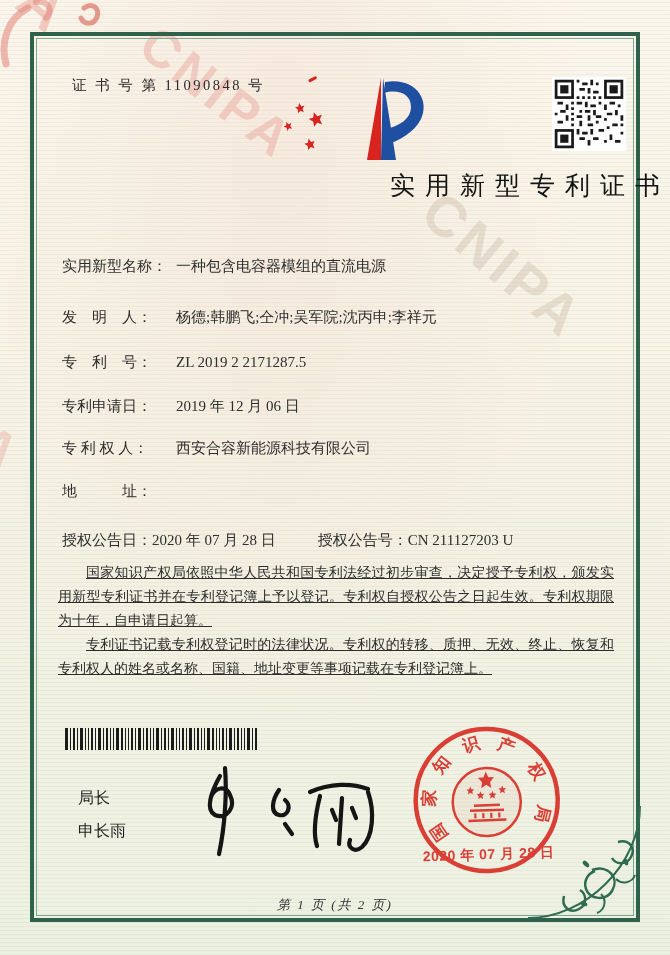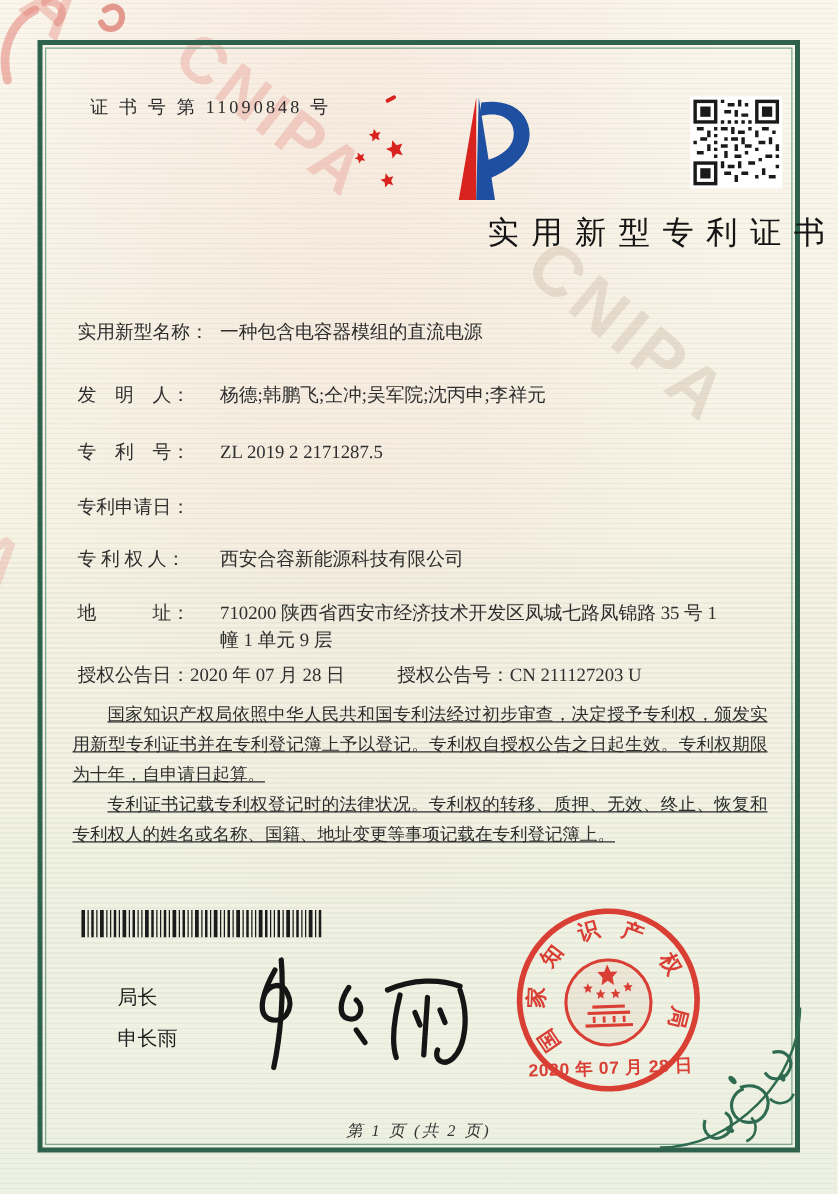--- a/index.html
+++ b/index.html
@@ -42,21 +42,21 @@
   .field .val{max-width:408px;}
   .f0{top:256px}.f1{top:307px}.f2{top:352px}.f3{top:396px}.f4{top:438px}.f5{top:481px}
   .grant{position:absolute;left:62px;top:531px;display:flex;gap:42px;font-size:15px;}
   .grant span{white-space:nowrap;}
   .paras{
     position:absolute;left:58px;top:561px;width:556px;
     font-size:14px;line-height:1.72;text-align:justify;color:#2d2d2d;text-decoration:underline;
   }
   .paras p{margin:0;text-indent:2em;}
   .barcode{position:absolute;left:65px;top:728px;width:195px;height:22px;}
-  .officer{position:absolute;left:78px;top:788px;font-family:"Liberation Sans","DejaVu Sans",sans-serif;font-size:16px;color:#1f1f1f;margin-left:16px;}
+  .officer{position:absolute;left:78px;top:788px;font-family:"Liberation Sans","DejaVu Sans",sans-serif;font-size:16px;color:#1f1f1f;}
   .officer div{margin-bottom:12px;}
   .signature{position:absolute;left:182px;top:762px;width:200px;height:98px;}
   .seal{position:absolute;left:407px;top:722px;width:160px;height:174px;transform:rotate(-2deg);}
   .footer{position:absolute;left:0;top:896px;width:100%;text-align:center;font-size:13px;letter-spacing:2px;color:#333;font-style:italic;}
   .corner-ornament{position:absolute;left:526px;top:804px;width:118px;height:118px;}
   .corner-marks{position:absolute;left:0;top:0;width:140px;height:75px;}
   svg text{font-family:"Liberation Sans","DejaVu Sans",sans-serif;}
 </style>
 </head>
 <body>
@@ -132,28 +132,28 @@
   <div class="field f1">
     <span class="lab">发　明　人：</span>
     <span class="val">杨德;韩鹏飞;仝冲;吴军院;沈丙申;李祥元</span>
   </div>
   <div class="field f2">
     <span class="lab">专　利　号：</span>
     <span class="val">ZL 2019 2 2171287.5</span>
   </div>
   <div class="field f3">
     <span class="lab">专利申请日：</span>
+    <span class="val">2019 年 12 月 06 日</span>
   </div>
   <div class="field f4">
     <span class="lab">专 利 权 人：</span>
     <span class="val">西安合容新能源科技有限公司</span>
   </div>
   <div class="field f5">
     <span class="lab">地　　　址：</span>
-    <span class="val">710200 陕西省西安市经济技术开发区凤城七路凤锦路 35 号 1 幢 1 单元 9 层</span>
   </div>
 
   <div class="grant">
     <span><span>授权公告日：</span><span>2020 年 07 月 28 日</span></span>
     <span><span>授权公告号：</span><span>CN 211127203 U</span></span>
   </div>
 
   <div class="paras">
     <p>国家知识产权局依照中华人民共和国专利法经过初步审查，决定授予专利权，颁发实用新型专利证书并在专利登记簿上予以登记。专利权自授权公告之日起生效。专利权期限为十年，自申请日起算。</p>
     <p>专利证书记载专利权登记时的法律状况。专利权的转移、质押、无效、终止、恢复和专利权人的姓名或名称、国籍、地址变更等事项记载在专利登记簿上。</p>

